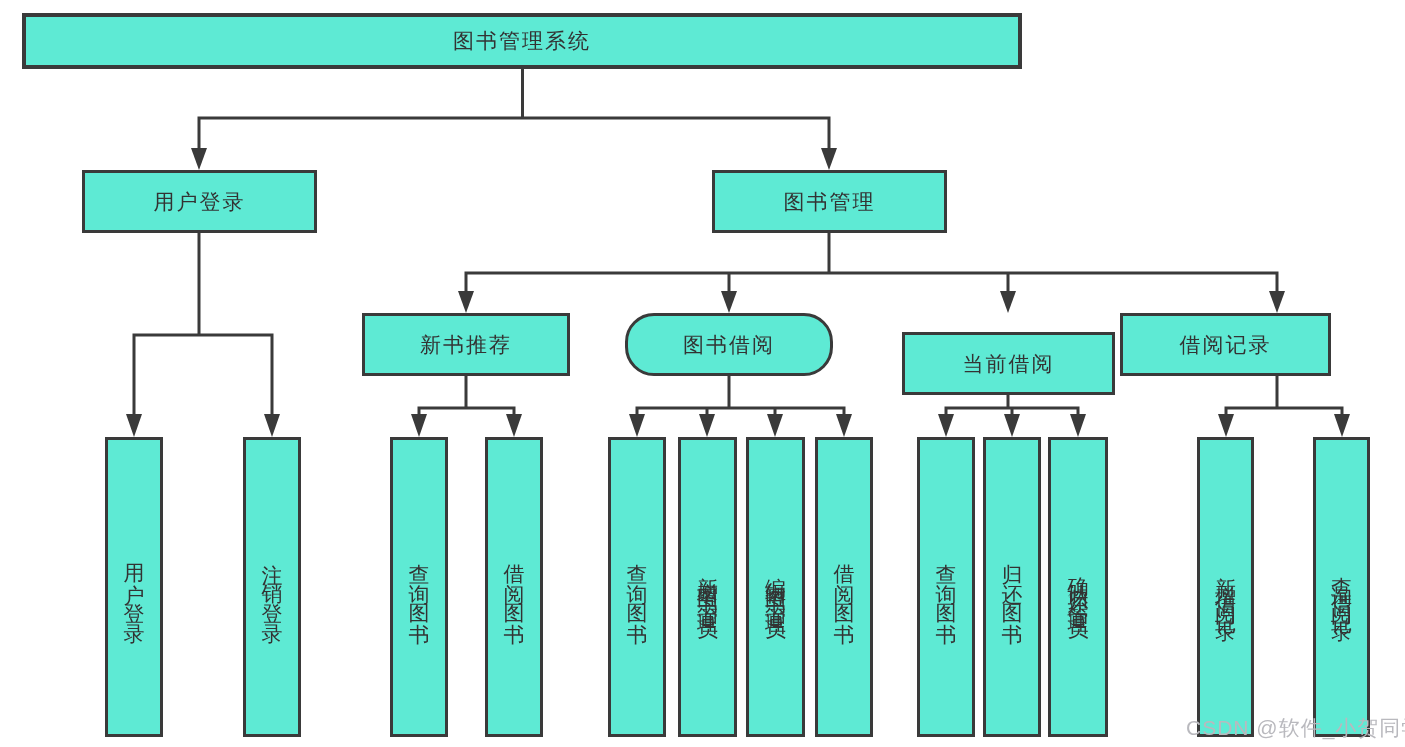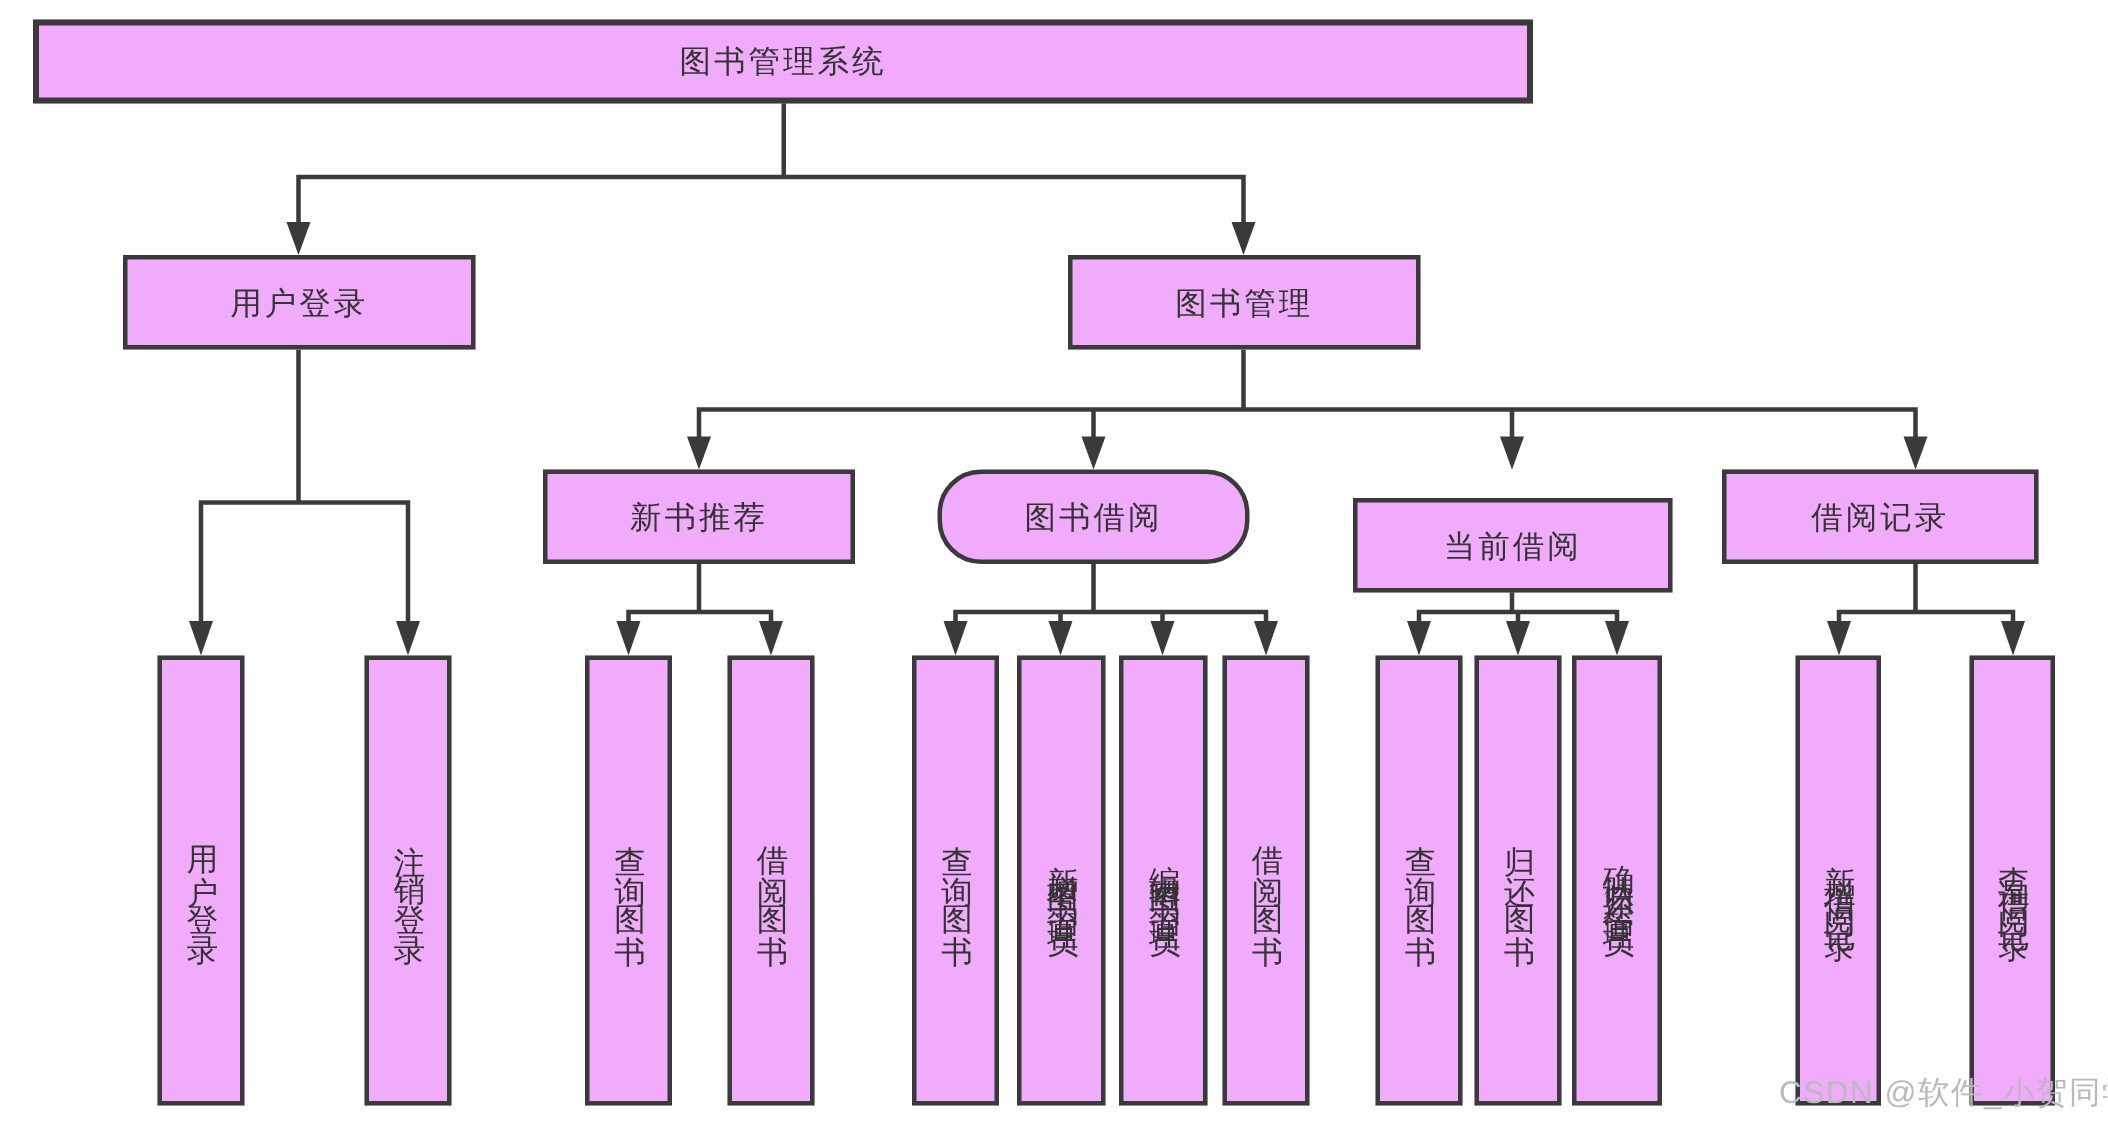--- a/index.html
+++ b/index.html
@@ -18,21 +18,21 @@
   #connectors {
     position: absolute;
     left: 0; top: 0;
     width: 1405px;
     height: 747px;
     z-index: 0;
   }
   .box {
     position: absolute;
     box-sizing: border-box;
-    background: #f0abfc;
+    background: #5eead4;
     border: 3px solid #3a3a3a;
     display: flex;
     align-items: center;
     justify-content: center;
     color: #333333;
     font-size: 21px;
     letter-spacing: 2px;
     z-index: 1;
     white-space: nowrap;
   }
@@ -110,21 +110,21 @@
   </svg>
 
   <div class="box root">图书管理系统</div>
 
   <div class="box lvl2" style="left:82px;">用户登录</div>
   <div class="box lvl2" style="left:712px;">图书管理</div>
 
   <div class="box lvl3" style="left:362px;width:208px;text-align:center;">新书推荐</div>
   <div class="box lvl3" style="left:625px;width:208px;border-radius:29px;">图书借阅</div>
   <div class="box lvl3" style="left:902px;width:213px;margin-top:19px;">当前借阅</div>
-  <div class="box lvl3" style="left:1148px;width:211px;">借阅记录</div>
+  <div class="box lvl3" style="left:1120px;width:211px;">借阅记录</div>
 
   <div class="box leaf sp-wide" style="left:105px;">用户登录</div>
   <div class="box leaf sp-wide" style="left:243px;">注销登录</div>
 
   <div class="box leaf sp-wide" style="left:390px;">查询图书</div>
   <div class="box leaf sp-wide" style="left:485px;">借阅图书</div>
 
   <div class="box leaf sp-wide" style="left:608px;">查询图书</div>
   <div class="box leaf sp-tight" style="left:678px;width:59px;">新增图书（管理员）</div>
   <div class="box leaf sp-tight" style="left:746px;width:59px;">编辑图书（管理员）</div>

